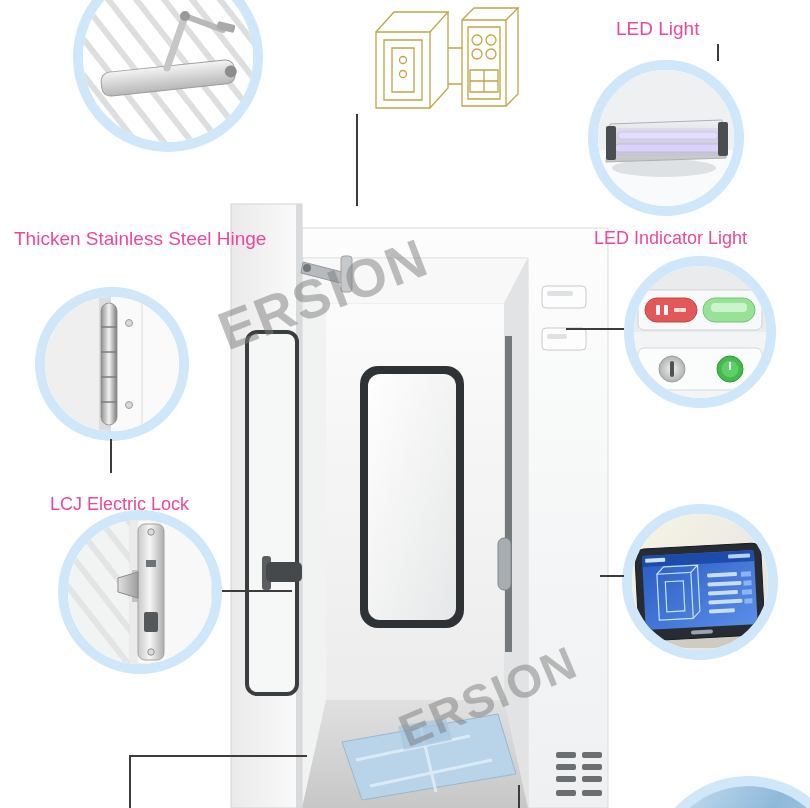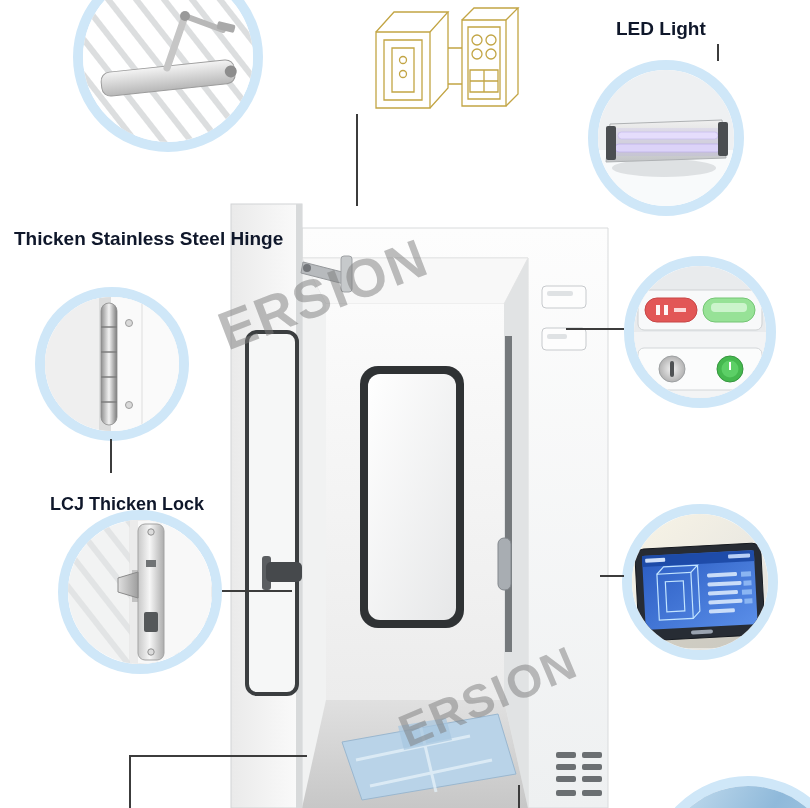--- a/index.html
+++ b/index.html
@@ -1,20 +1,20 @@
 <!DOCTYPE html>
 <html><head>
 <meta charset="utf-8">
 <style>
   html,body{margin:0;padding:0;background:#ffffff;}
   .stage{
     position:relative;width:810px;height:808px;background:#ffffff;
     overflow:hidden;font-family:"Liberation Sans",sans-serif;
   }
-  .label{position:absolute;font-weight:bold;color:#0f172a;white-space:nowrap;z-index:6;}
+  .label{position:absolute;font-weight:normal;color:#ec4899;white-space:nowrap;z-index:6;}
   .line{position:absolute;background:#3c3c3c;z-index:5;}
   .callout{
     position:absolute;border:10px solid #cfe7f8;border-radius:50%;
     background:#ffffff;overflow:hidden;box-sizing:border-box;z-index:4;
   }
   .callout svg{display:block;width:100%;height:100%;}
   .photo-svg{position:absolute;left:0;top:0;z-index:1;}
   .wire-svg{position:absolute;z-index:2;}
   .wm{
     position:absolute;font-weight:bold;color:#7d7d7d;opacity:0.5;
@@ -148,21 +148,22 @@
   <div class="line" style="left:110px;top:439px;width:2px;height:34px;"></div>
   <div class="line" style="left:222px;top:590px;width:70px;height:2px;"></div>
   <div class="line" style="left:566px;top:328px;width:58px;height:2px;"></div>
   <div class="line" style="left:600px;top:575px;width:24px;height:2px;"></div>
   <div class="line" style="left:129px;top:755px;width:178px;height:2px;"></div>
   <div class="line" style="left:129px;top:755px;width:2px;height:53px;"></div>
   <div class="line" style="left:518px;top:785px;width:2px;height:23px;"></div>
 
   <div class="label label-led-light">LED Light</div>
   <div class="label label-hinge">Thicken Stainless Steel Hinge</div>
-  <div class="label label-lock">LCJ Thicken Lock</div>
+  <div class="label label-indicator">LED Indicator Light</div>
+  <div class="label label-lock">LCJ Electric Lock</div>
 
   <div class="callout" style="left:73px;top:-38px;width:190px;height:190px;">
     <svg viewBox="0 0 170 170">
       <defs>
         <pattern id="blindsA" patternUnits="userSpaceOnUse" width="22" height="22" patternTransform="rotate(-38)">
           <rect width="22" height="22" fill="#ffffff"></rect>
           <rect x="0" y="0" width="6" height="22" fill="#dcdedf"></rect>
         </pattern>
         <linearGradient id="metalA" x1="0" y1="0" x2="0" y2="1">
           <stop offset="0" stop-color="#f4f4f4"></stop>

